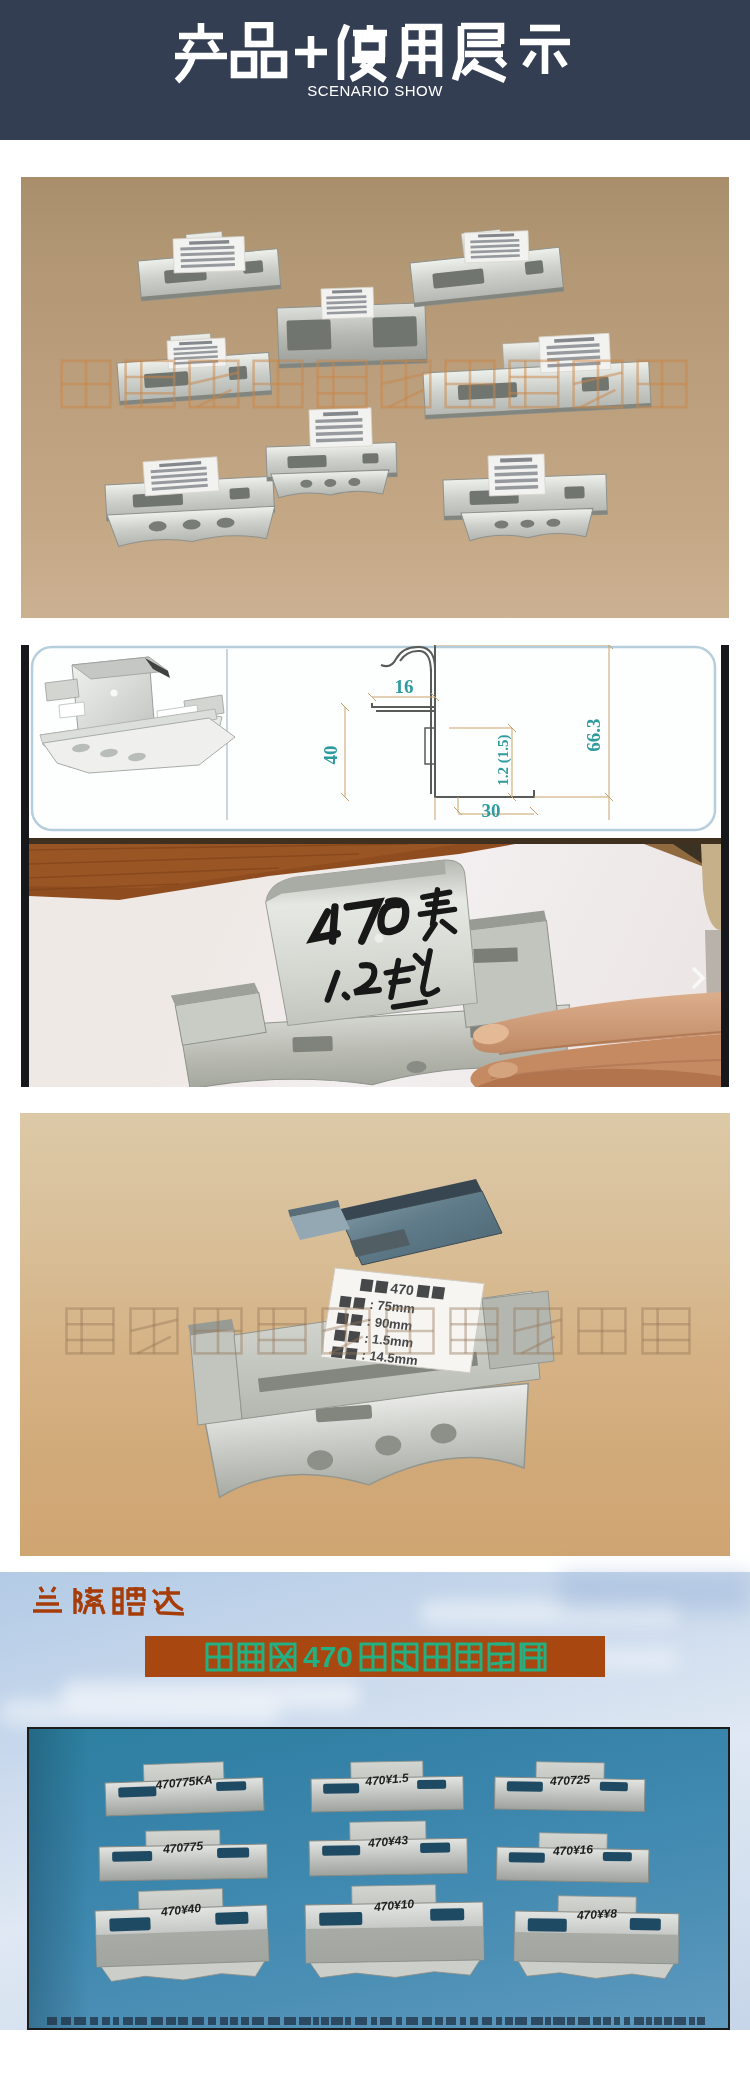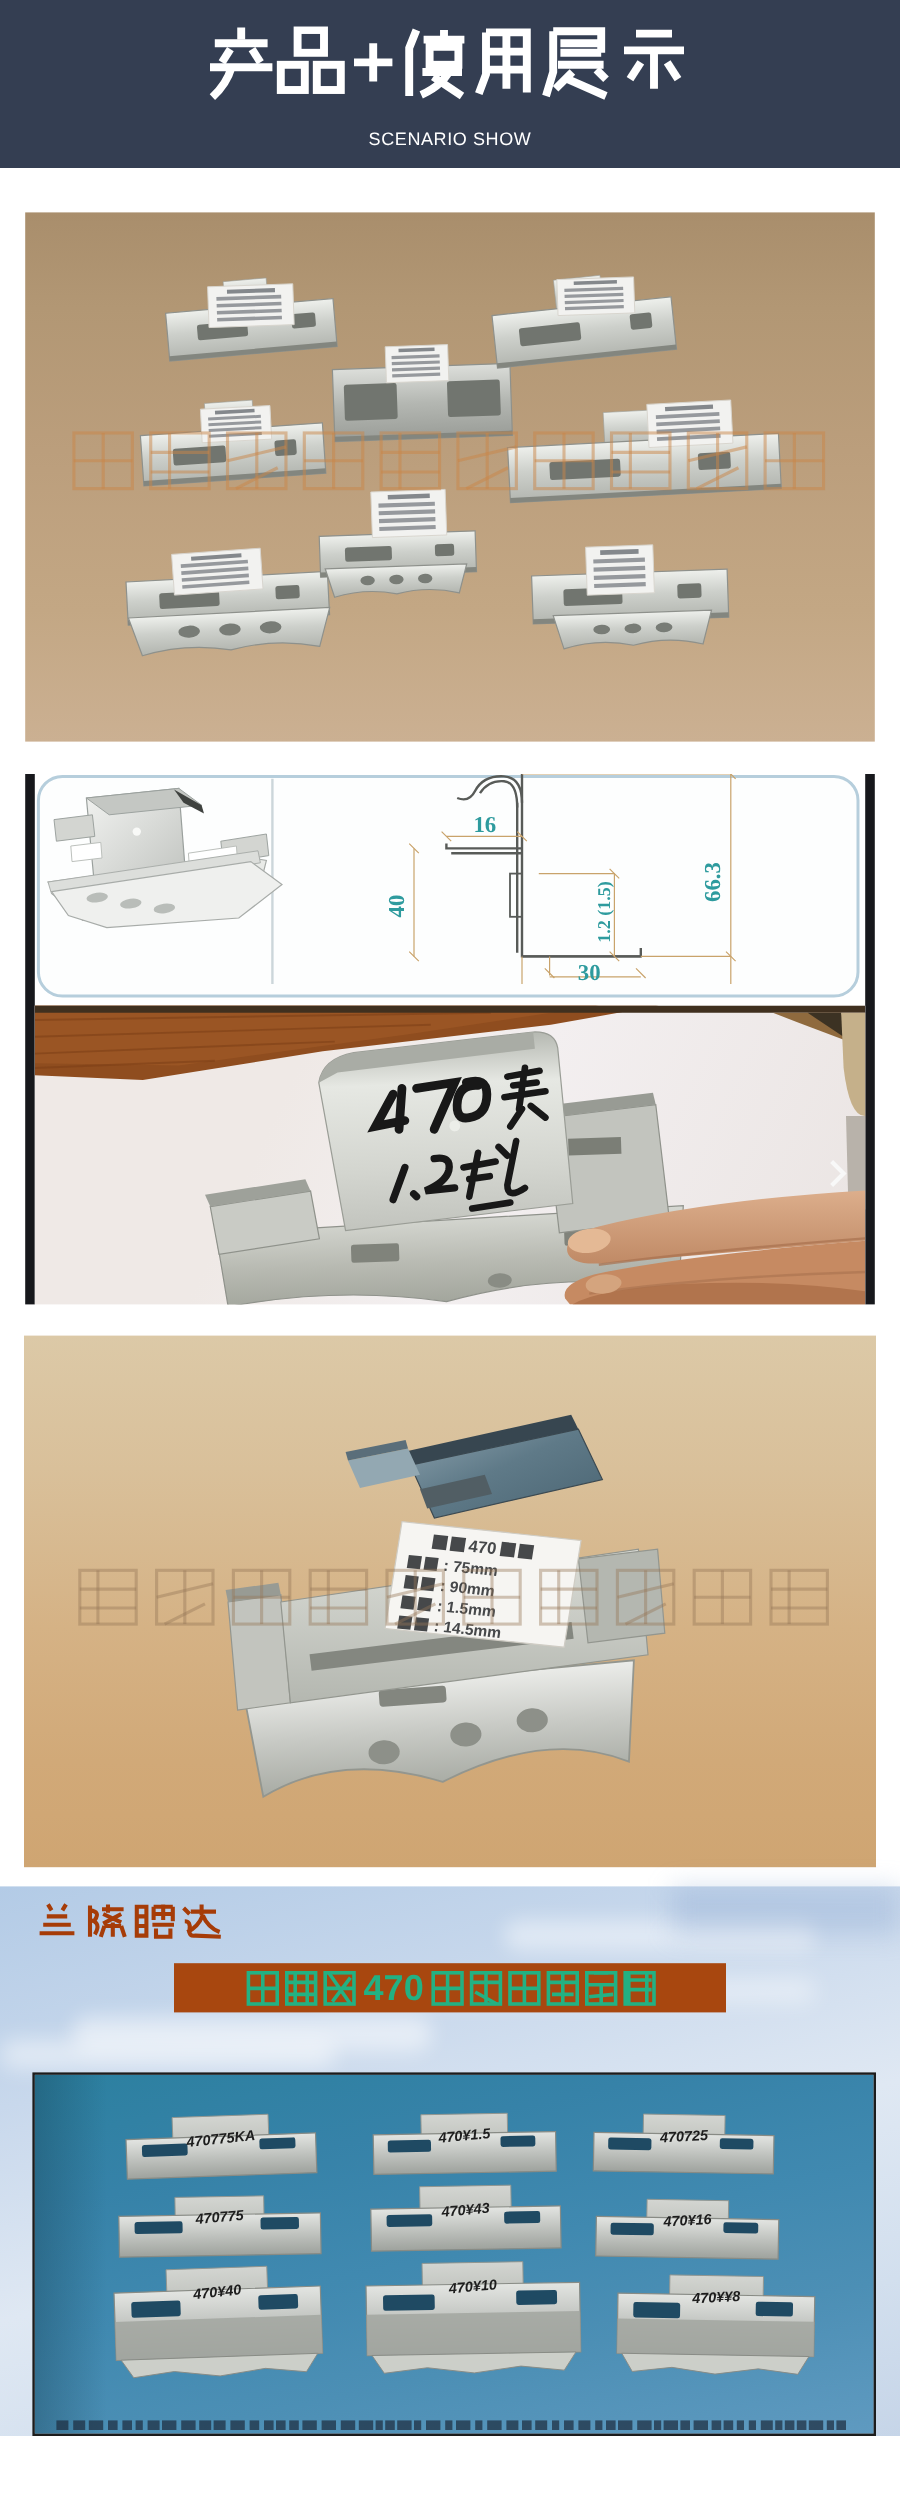--- a/index.html
+++ b/index.html
@@ -43,21 +43,21 @@
 <path d="M300,44 L332,58"></path>
       <path d="M324,36 L332,44"></path>
       <path d="M357,6 H387"></path>
       <path d="M347,20 H397"></path>
 <path d="M372,20 V52"></path>
       <path d="M361,30 L352,44"></path>
       <path d="M383,30 L392,44"></path>
     </g>
   </svg>
 
-<div class="abs" style="left:0;top:108px;width:750px;text-align:center;color:#ffffff;font-size:15px;letter-spacing:0.5px;">SCENARIO SHOW</div>
+<div class="abs" style="left:0;top:82px;width:750px;text-align:center;color:#ffffff;font-size:15px;letter-spacing:0.5px;">SCENARIO SHOW</div>
 
 <div class="abs" style="left:21px;top:177px;width:708px;height:441px;background:linear-gradient(180deg,#a98e6c 0%,#b29774 18%,#bb9e7c 45%,#c3a784 75%,#cbb092 100%);"></div>
 <svg class="abs" style="left:21px;top:177px;" width="708" height="441" viewBox="0 0 708 441">
 <defs>
 <linearGradient id="mgrad" x1="0" y1="0" x2="0" y2="1">
 <stop offset="0" stop-color="#eef0ec"></stop>
         <stop offset="0.45" stop-color="#cdd0cb"></stop>
         <stop offset="1" stop-color="#b2b5af"></stop>
 </linearGradient>
 <linearGradient id="mgrad2" x1="0" y1="0" x2="0" y2="1">

